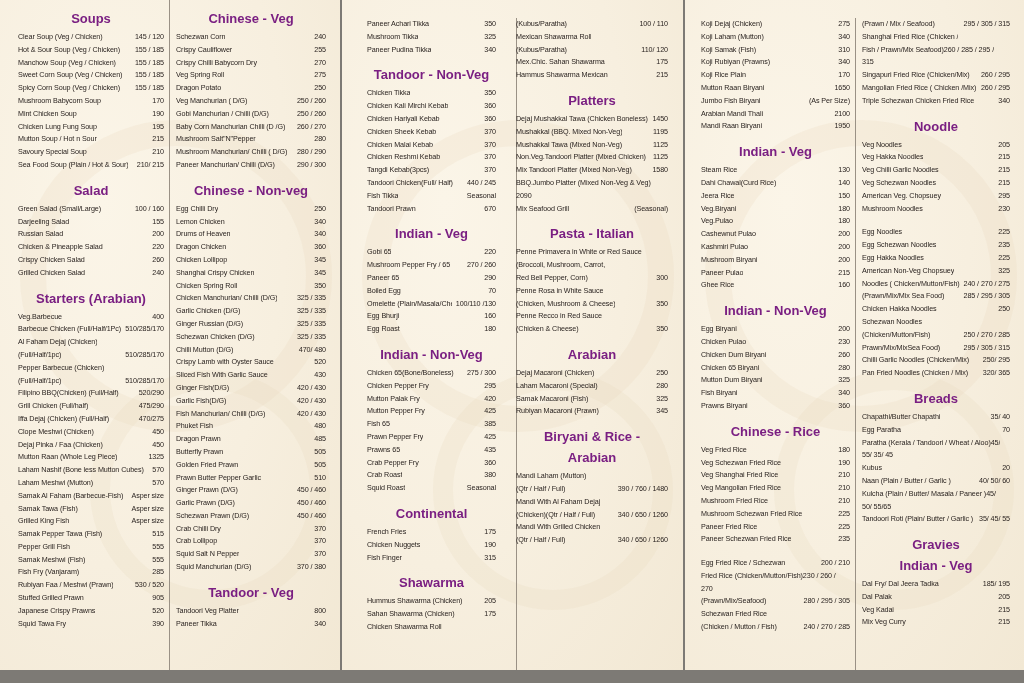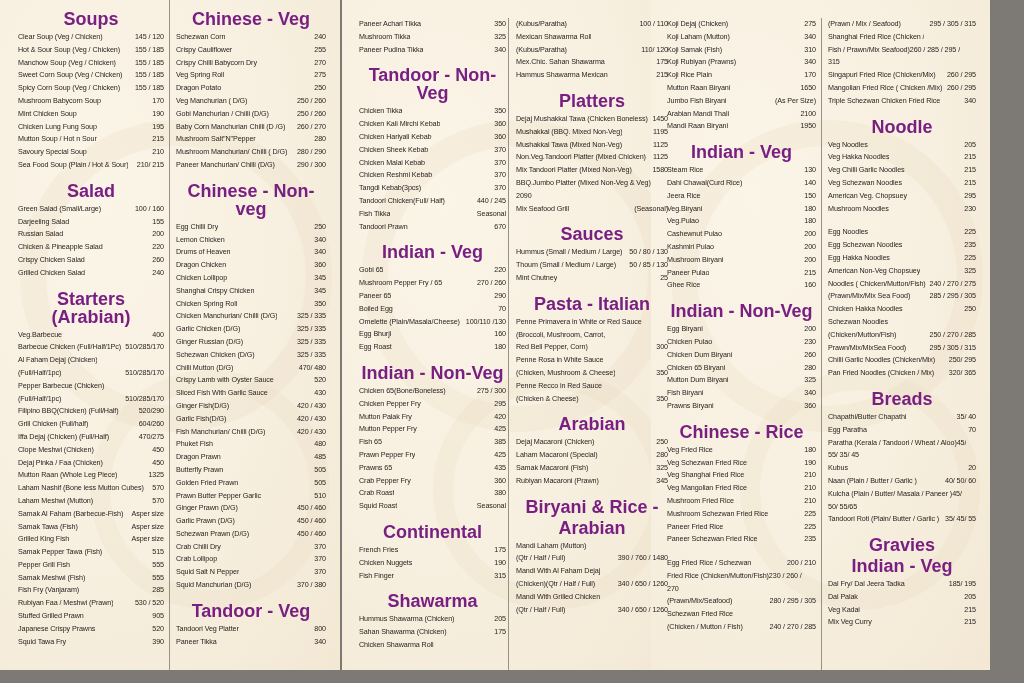--- a/index.html
+++ b/index.html
@@ -17,28 +17,28 @@
   .page::before {
     content: ""; position: absolute; left: 20px; top: 120px; width: 260px; height: 260px;
     border-radius: 50%; border: 26px solid rgba(230,214,186,0.22);
   }
   .page::after {
     content: ""; position: absolute; right: 10px; bottom: 60px; width: 200px; height: 200px;
     border-radius: 50%; border: 20px solid rgba(230,214,186,0.2);
   }
   #page-1 { left: 0; width: 340px; }
   #page-2 { left: 342px; width: 341px; }
-  #page-3 { left: 651px; width: 339px; }
+  #page-3 { left: 685px; width: 339px; }
   .col {
     position: absolute; top: 0; bottom: 0; z-index: 1;
   }
   .col.divided { border-right: 1.5px solid #9a9185; }
   .section-title {
     color: #7a1f82; font-weight: bold; text-align: center;
-    font-size: 18px; line-height: 18px; margin-top: 10px; margin-bottom: 3px;
+    font-size: 13px; line-height: 18px; margin-top: 10px; margin-bottom: 3px;
   }
   .section-title.sub { margin-top: 0; }
   .item {
     display: flex; justify-content: space-between; align-items: baseline;
     font-family: "Liberation Sans", sans-serif; font-size: 7.2px; color: #2a2320;
     line-height: 12.8px; height: 12.8px; white-space: nowrap; letter-spacing: -0.1px;
   }
   .item .name { overflow: hidden; }
   .item .price { padding-left: 4px; }
   .spacer { height: 11px; }
@@ -147,21 +147,21 @@
         <div class="item">
           <span class="name">(Full/Half/1pc)</span>
           <span class="price">510/285/170</span>
         </div>
         <div class="item">
           <span class="name">Filipino BBQ(Chicken) (Full/Half)</span>
           <span class="price">520/290</span>
         </div>
         <div class="item">
           <span class="name">Grill Chicken (Full/half)</span>
-          <span class="price">604/260</span>
+          <span class="price">475/290</span>
         </div>
         <div class="item">
           <span class="name">Iffa Dejaj (Chicken) (Full/Half)</span>
           <span class="price">470/275</span>
         </div>
         <div class="item">
           <span class="name">Clope Meshwi (Chicken)</span>
           <span class="price">450</span>
         </div>
         <div class="item">
@@ -400,21 +400,21 @@
           <span class="price">800</span>
         </div>
         <div class="item">
           <span class="name">Paneer Tikka</span>
           <span class="price">340</span>
         </div>
       </div>
     </div>
 </div>
 <div class="page" id="page-2">
-  <div class="col divided" style="left:17px; width:150px; padding-right:2px; top:18px;">
+  <div class="col divided" style="left:25px; width:150px; padding-right:20px; top:18px;">
       <div>
         <div class="item">
           <span class="name">Paneer Achari Tikka</span>
           <span class="price">350</span>
         </div>
         <div class="item">
           <span class="name">Mushroom Tikka</span>
           <span class="price">325</span>
         </div>
         <div class="item">
@@ -619,35 +619,20 @@
           <span class="name">BBQ.Jumbo Platter (Mixed Non-Veg &amp; Veg)</span>
           <span class="price"></span>
         </div>
         <div class="item">
           <span class="name">2090</span>
           <span class="price"></span>
         </div>
         <div class="item">
           <span class="name">Mix  Seafood Grill</span>
           <span class="price">(Seasonal)</span>
-        </div>
-      </div>
-      <div>
-        <div class="section-title">Sauces</div>
-        <div class="item">
-          <span class="name">Hummus (Small / Medium / Large)</span>
-          <span class="price">50 / 80 / 130</span>
-        </div>
-        <div class="item">
-          <span class="name">Thoum (Small / Medium / Large)</span>
-          <span class="price">50 / 85 / 130</span>
-        </div>
-        <div class="item">
-          <span class="name">Mint Chutney</span>
-          <span class="price">25</span>
         </div>
       </div>
       <div>
         <div class="section-title">Pasta - Italian</div>
         <div class="item">
           <span class="name">Penne Primavera in White or Red Sauce</span>
           <span class="price"></span>
         </div>
         <div class="item">
           <span class="name">(Broccoli, Mushroom, Carrot,</span>

